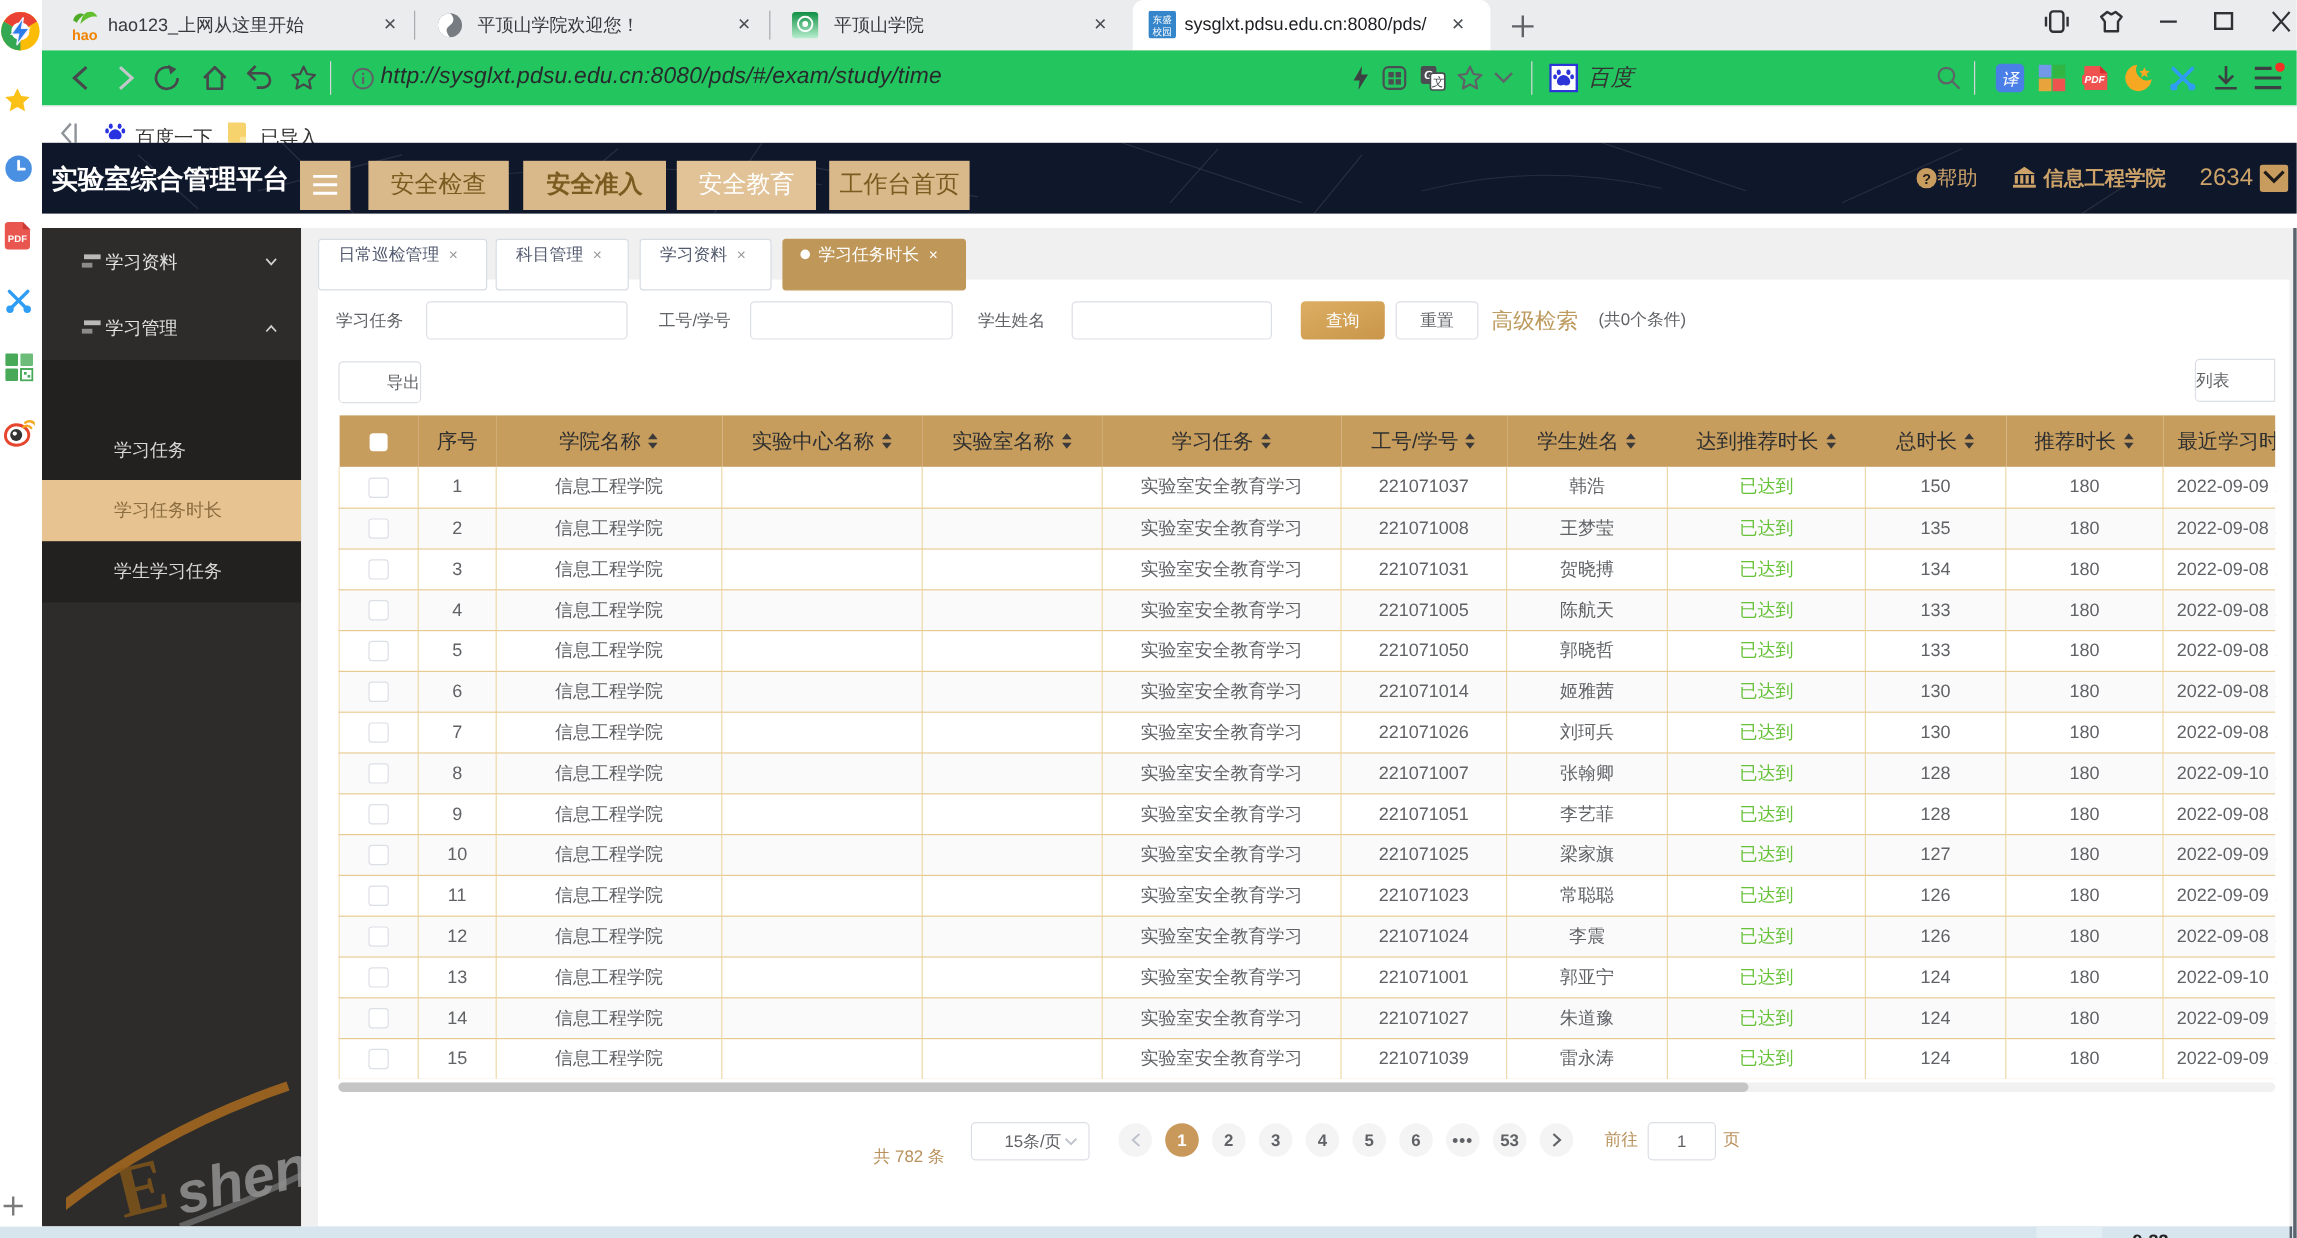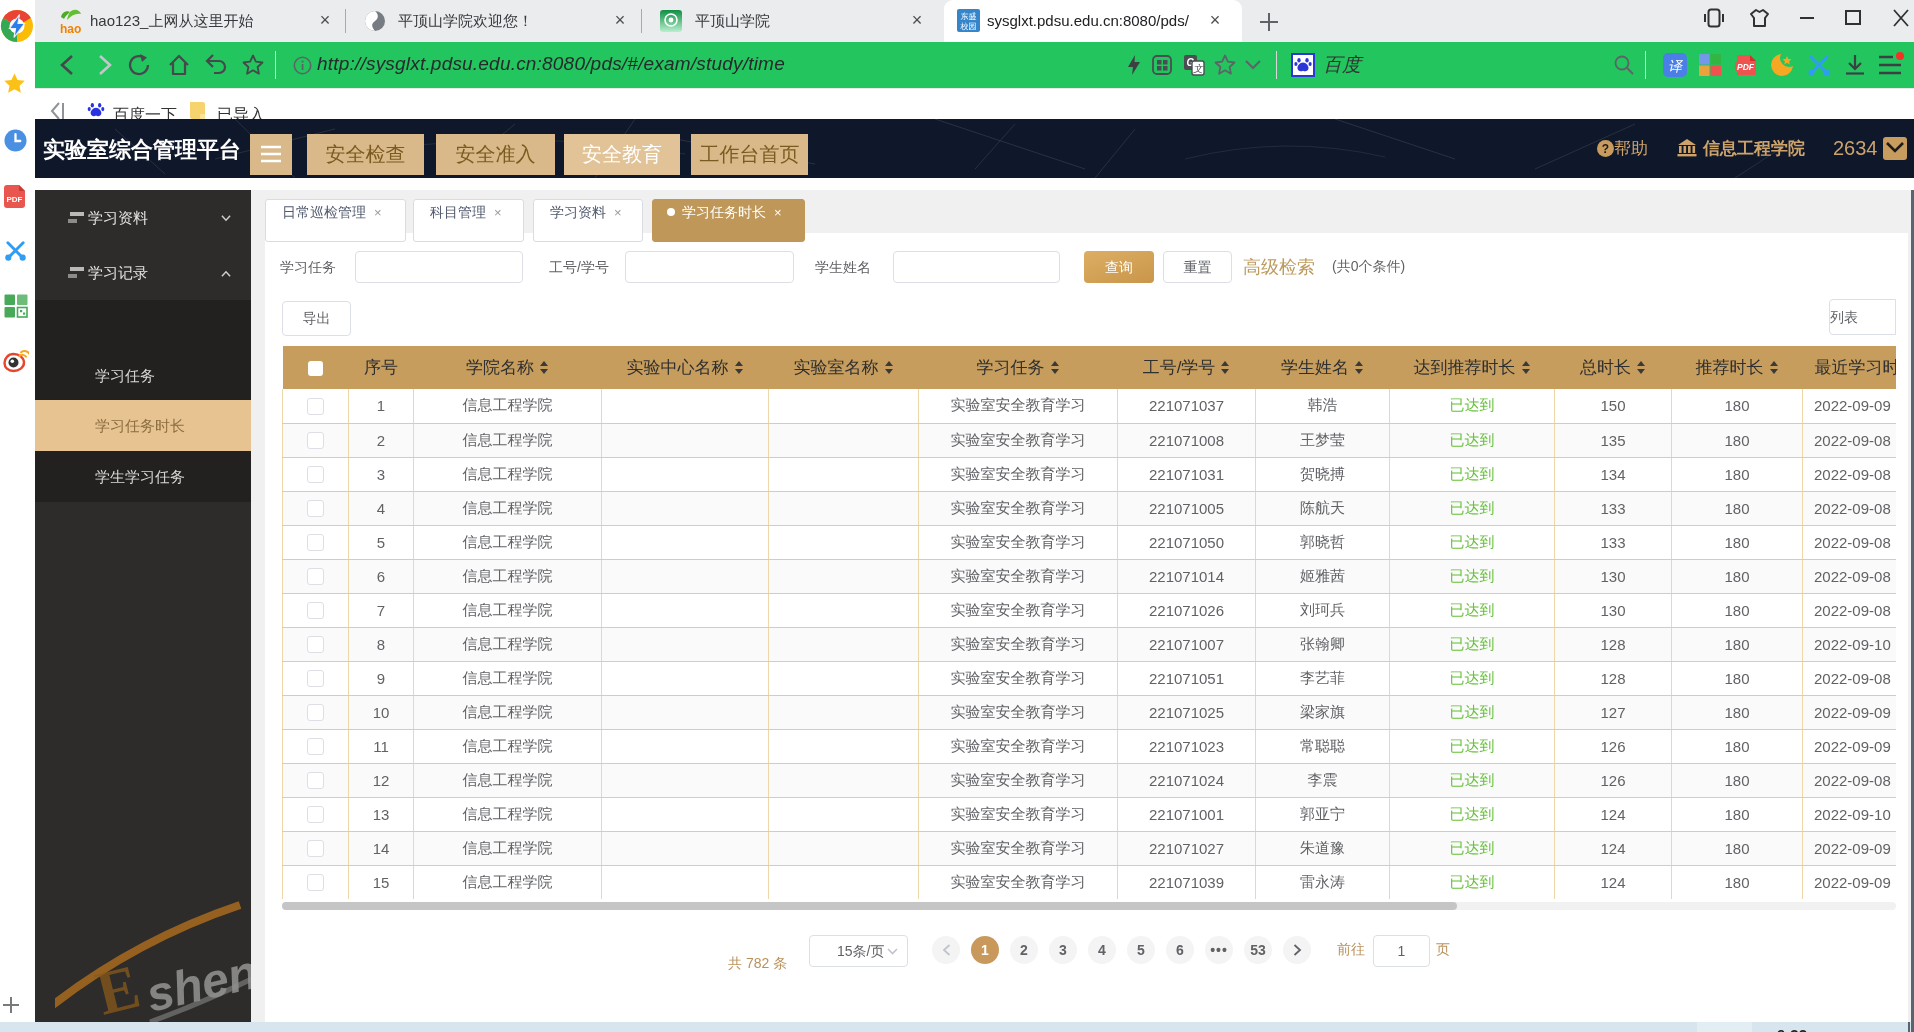--- a/index.html
+++ b/index.html
@@ -49,21 +49,21 @@
 .chip.active { background:#bf9859; border-color:#bf9859; color:#fff; }
 .chip.active .x { color:#fff; }
 
 
 .flabel { position:absolute; top:26px; font-size:14px; color:#606266; }
 .finput { position:absolute; top:18px; height:32px; background:#fff; border:1px solid #dcdfe6; border-radius:4px; }
 #btnQuery { position:absolute; left:819px; top:18px; width:70px; height:32px; border-radius:4px; background:linear-gradient(160deg,#dcae63,#c9964b); color:#fff; font-size:14px; text-align:center; line-height:32px; }
 #btnReset { position:absolute; left:898px; top:18px; width:69px; height:32px; border-radius:4px; background:#fff; border:1px solid #dcdfe6; color:#606266; font-size:14px; text-align:center; line-height:30px; }
 #advsearch { position:absolute; left:978px; top:22px; font-size:18px; color:#bd9a5d; }
 #advcond { position:absolute; left:1067px; top:25px; font-size:14px; color:#606266; }
-#btnExport { position:absolute; left:17px; top:68px; width:69px; height:35px; border-radius:4px; background:#fff; border:1px solid #dcdfe6; color:#606266; font-size:14px; text-align:center; line-height:33px; }
+#btnExport { position:absolute; left:17px; top:68px; width:69px; height:35px; border-radius:4px; background:#fff; border:1px solid #dcdfe6; color:#606266; font-size:14px; text-align:right; line-height:33px; }
 #btnList { position:absolute; left:1564px; top:66px; width:67px; border-right:none; height:36px; border-radius:4px 0 0 4px; background:#fff; border:1px solid #dcdfe6; color:#606266; font-size:14px; text-align:left; line-height:34px; }
 
 
 #tablewrap { position:absolute; left:17px; top:113px; width:1614px; height:553px; overflow:hidden; }
 table { border-collapse:collapse; table-layout:fixed; width:1800px; }
 th { background:#c79d5e; height:43px; font-size:17px; color:#2f2f2f; font-weight:normal; text-align:center; padding:0; }
 td { height:34px; font-size:15px; color:#606266; text-align:center; border-right:1px solid #eed7a8; border-bottom:1px solid #e8cb93; padding:0; white-space:nowrap; overflow:hidden; }
 tr.even td { background:#fafafa; }
 tr.odd td { background:#fff; }
 td.first { border-left:1px solid #eed7a8; }
@@ -289,21 +289,21 @@
         <path d="M350 30 Q500 10 650 35 M1150 40 Q1250 15 1350 38" stroke-width="0.8"></path>
       </g>
     </svg>
     <div id="logotext">实验室综合管理平台</div>
     <div class="navbtn" style="left:215px;width:42px;">
       <svg width="22" height="18" viewBox="0 0 22 18" style="margin-top:11px">
           <path d="M1 2 H21 M1 9 H21 M1 16 H21" stroke="#fff" stroke-width="2.4"></path>
         </svg>
     </div>
     <div class="navbtn" style="left:272px;width:117px;">安全检查</div>
-    <div class="navbtn" style="left:401px;width:119px;">安全准入</div>
+    <div class="navbtn" style="left:401px;width:119px;font-weight:bold;">安全准入</div>
     <div class="navbtn active" style="left:529px;width:116px;">安全教育</div>
     <div class="navbtn" style="left:656px;width:117px;">工作台首页</div>
     <div class="hdr-right" style="left:1562px;">
       <svg width="17" height="17" viewBox="0 0 17 17" style="vertical-align:-3px">
           <circle cx="8.5" cy="8.5" r="8.5" fill="#c89c5e"></circle>
           <text x="8.5" y="13" font-size="12" font-weight="bold" fill="#1d1b19" text-anchor="middle" font-family="Liberation Sans">?</text>
         </svg>帮助
     </div>
     <div class="hdr-right" style="left:1642px;font-weight:bold;">
       <svg width="20" height="18" viewBox="0 0 20 18" style="vertical-align:-3px;margin-right:6px">
@@ -335,21 +335,21 @@
       <div class="mi-label">学习资料</div>
     </div>
     <div class="menuitem" style="top:55px;">
       <svg class="mi-caret" style="top:24px" width="11" height="8" viewBox="0 0 11 8">
           <path d="M1 6.5 L5.5 1.5 L10 6.5" fill="none" stroke="#cfcfcf" stroke-width="1.6"></path>
         </svg>
       <svg style="position:absolute;left:33px;top:21px" width="16" height="13" viewBox="0 0 16 13">
           <rect x="2" y="1" width="14" height="4" fill="#b9b9b9"></rect>
           <rect x="0" y="8" width="9" height="4" fill="#8b8b8b"></rect>
         </svg>
-      <div class="mi-label">学习记录</div>
+      <div class="mi-label">学习管理</div>
     </div>
     <div id="submenu">
       <div class="subitem" style="top:50px;">学习任务</div>
       <div class="subitem active" style="top:100px;height:51px;line-height:51px;">学习任务时长</div>
       <div class="subitem" style="top:151px;">学生学习任务</div>
     </div>
     <svg style="position:absolute;left:20px;top:700px" width="196" height="132" viewBox="0 0 196 132">
       <path d="M-15 125 Q75 52 185 15" fill="none" stroke="#b06f1e" stroke-width="8" opacity="0.8"></path>
       <text x="48" y="125" font-size="62" font-weight="bold" fill="#8a5a1a" opacity="0.75" transform="rotate(-14 48 125)" font-family="Liberation Serif">E</text>
       <text x="96" y="122" font-size="48" font-weight="bold" font-style="italic" fill="#9a9a9a" opacity="0.8" transform="rotate(-13 96 122)" font-family="Liberation Sans">shen</text>

